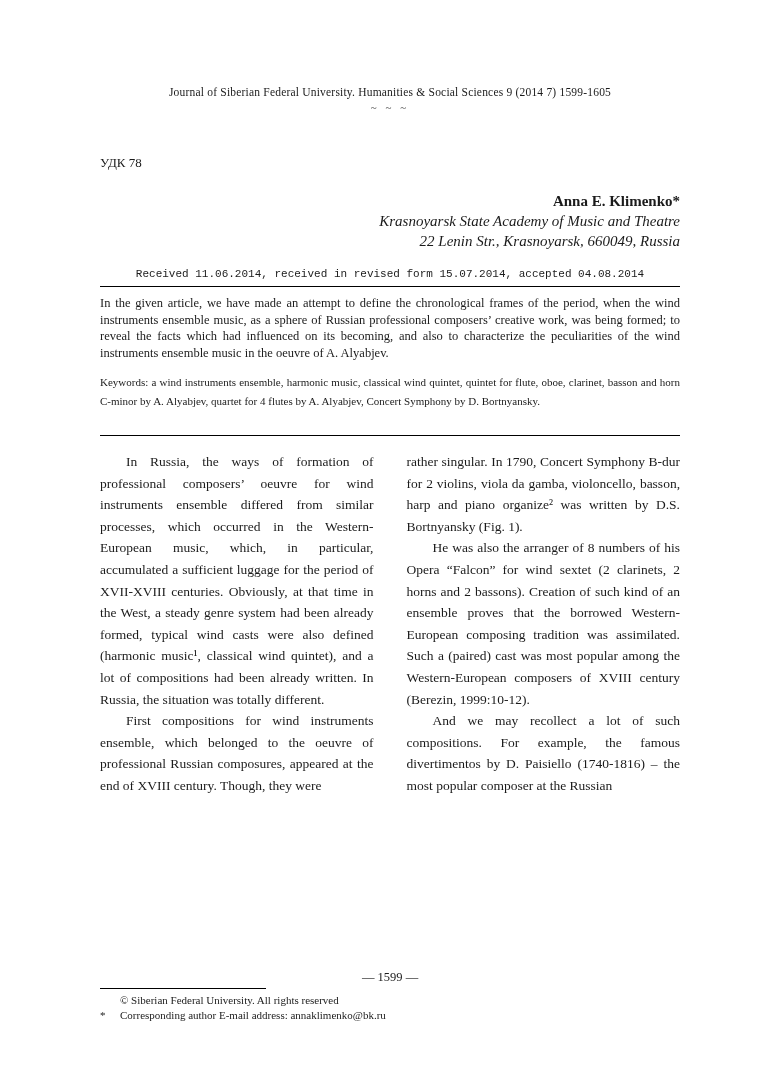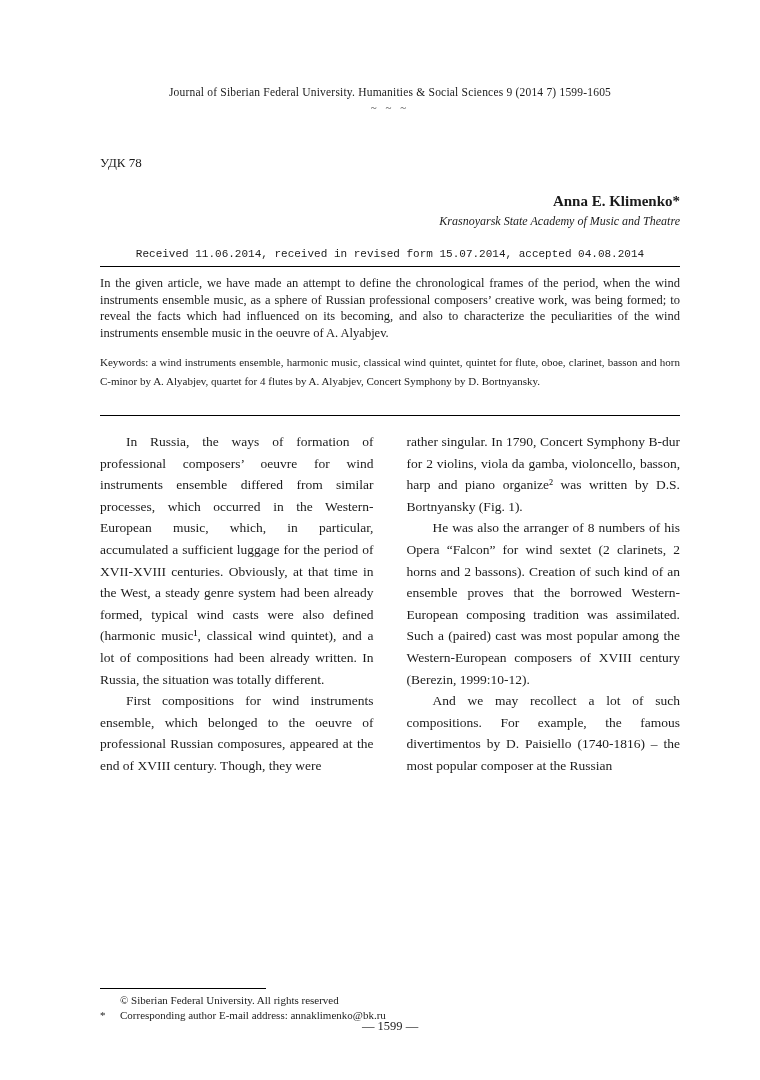--- a/index.html
+++ b/index.html
@@ -42,21 +42,21 @@
     letter-spacing: 0.2px;
   }
   .article-title span { display: block; }
 
   .author-block {
     margin-top: 20px;
     text-align: right;
     line-height: 20px;
   }
   .author-name { font-size: 15px; font-weight: bold; }
-  .author-affiliation, .author-address { font-size: 12px; font-style: italic; }
+  .author-affiliation, .author-address { font-size: 15px; font-style: italic; }
 
   .received-line {
     margin-top: 17px;
     text-align: center;
     font-size: 11px;
     font-family: Liberation Mono, monospace;
   }
 
   .rule { border: none; border-top: 1px solid #000; margin-top: 6px; }
   .rule-thick { border: none; border-top: 1.5px solid #000; margin-top: 24px; }
@@ -103,40 +103,41 @@
     margin-bottom: 4px;
   }
   .fn-line { display: flex; }
   .fn-marker { flex: 0 0 20px; }
   .fn-text { flex: 1 1 auto; }
 
   .page-number {
     position: absolute;
     left: 100px;
     right: 80px;
-    top: 1015px;
+    top: 966px;
     text-align: center;
     font-size: 12.5px;
   }
 </style>
 </head>
 <body>
 
 <div class="page">
 
   <div class="journal-line">Journal of Siberian Federal University. Humanities &amp; Social Sciences 9 (2014 7) 1599-1605</div>
 
   <div class="tilde-sep">~  ~  ~</div>
 
   <div class="udc">УДК 78</div>
 
 
   <div class="author-block">
     <div class="author-name">Anna E. Klimenko*</div>
     <div class="author-affiliation">Krasnoyarsk State Academy of Music and Theatre</div>
+    <div class="author-address">22 Lenin Str., Krasnoyarsk, 660049, Russia</div>
   </div>
 
   <div class="received-line">Received 11.06.2014, received in revised form 15.07.2014, accepted 04.08.2014</div>
 
   <hr class="rule">
 
   <p class="abstract-text">In the given article, we have made an attempt to define the chronological frames of the period, when the wind instruments ensemble music, as a sphere of Russian professional composers’ creative work, was being formed; to reveal the facts which had influenced on its becoming, and also to characterize the peculiarities of the wind instruments ensemble music in the oeuvre of A. Alyabjev.</p>
 
   <p class="keywords-text">Keywords: a wind instruments ensemble, harmonic music, classical wind quintet, quintet for flute, oboe, clarinet, basson and horn C-minor by A. Alyabjev, quartet for 4 flutes by A. Alyabjev, Concert Symphony by D. Bortnyansky.</p>
 

